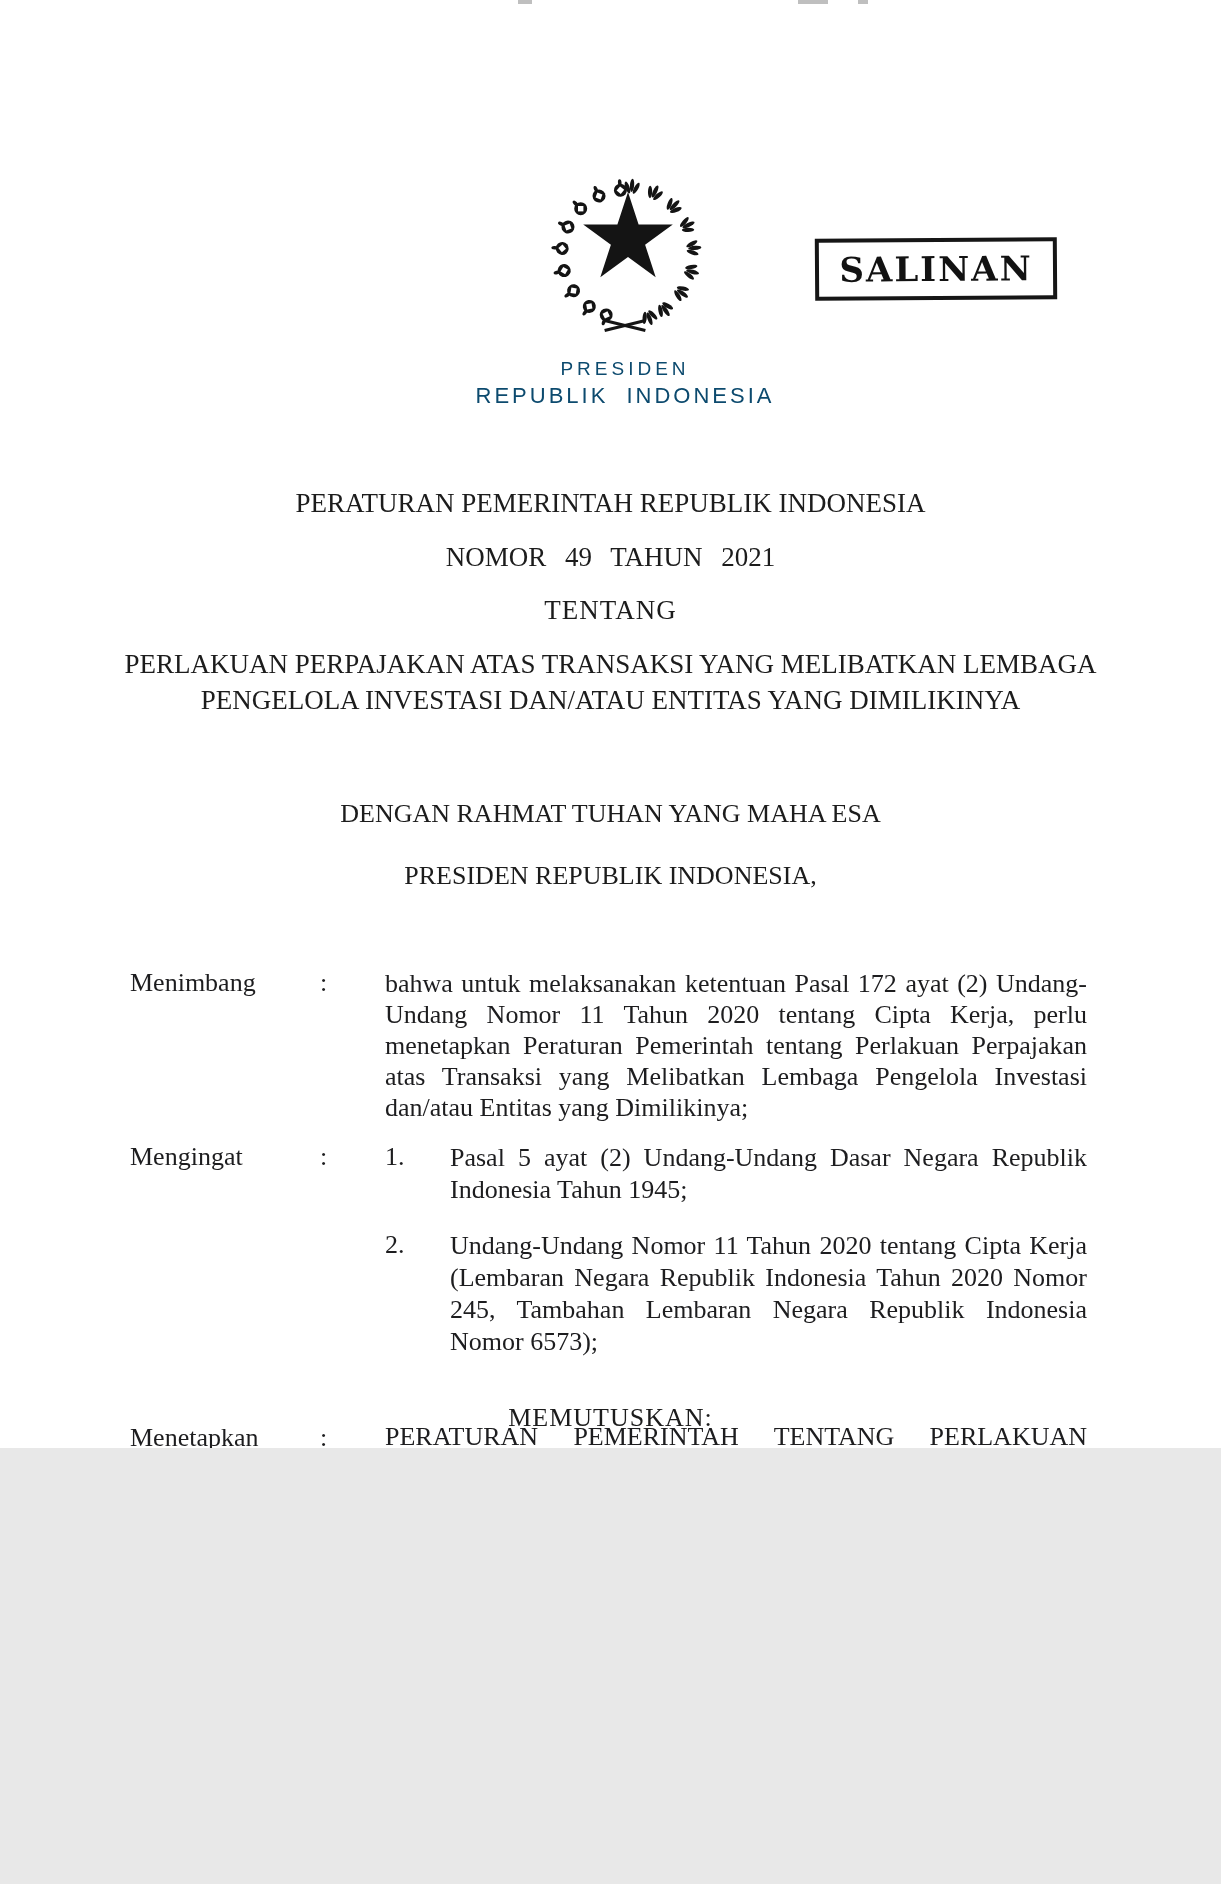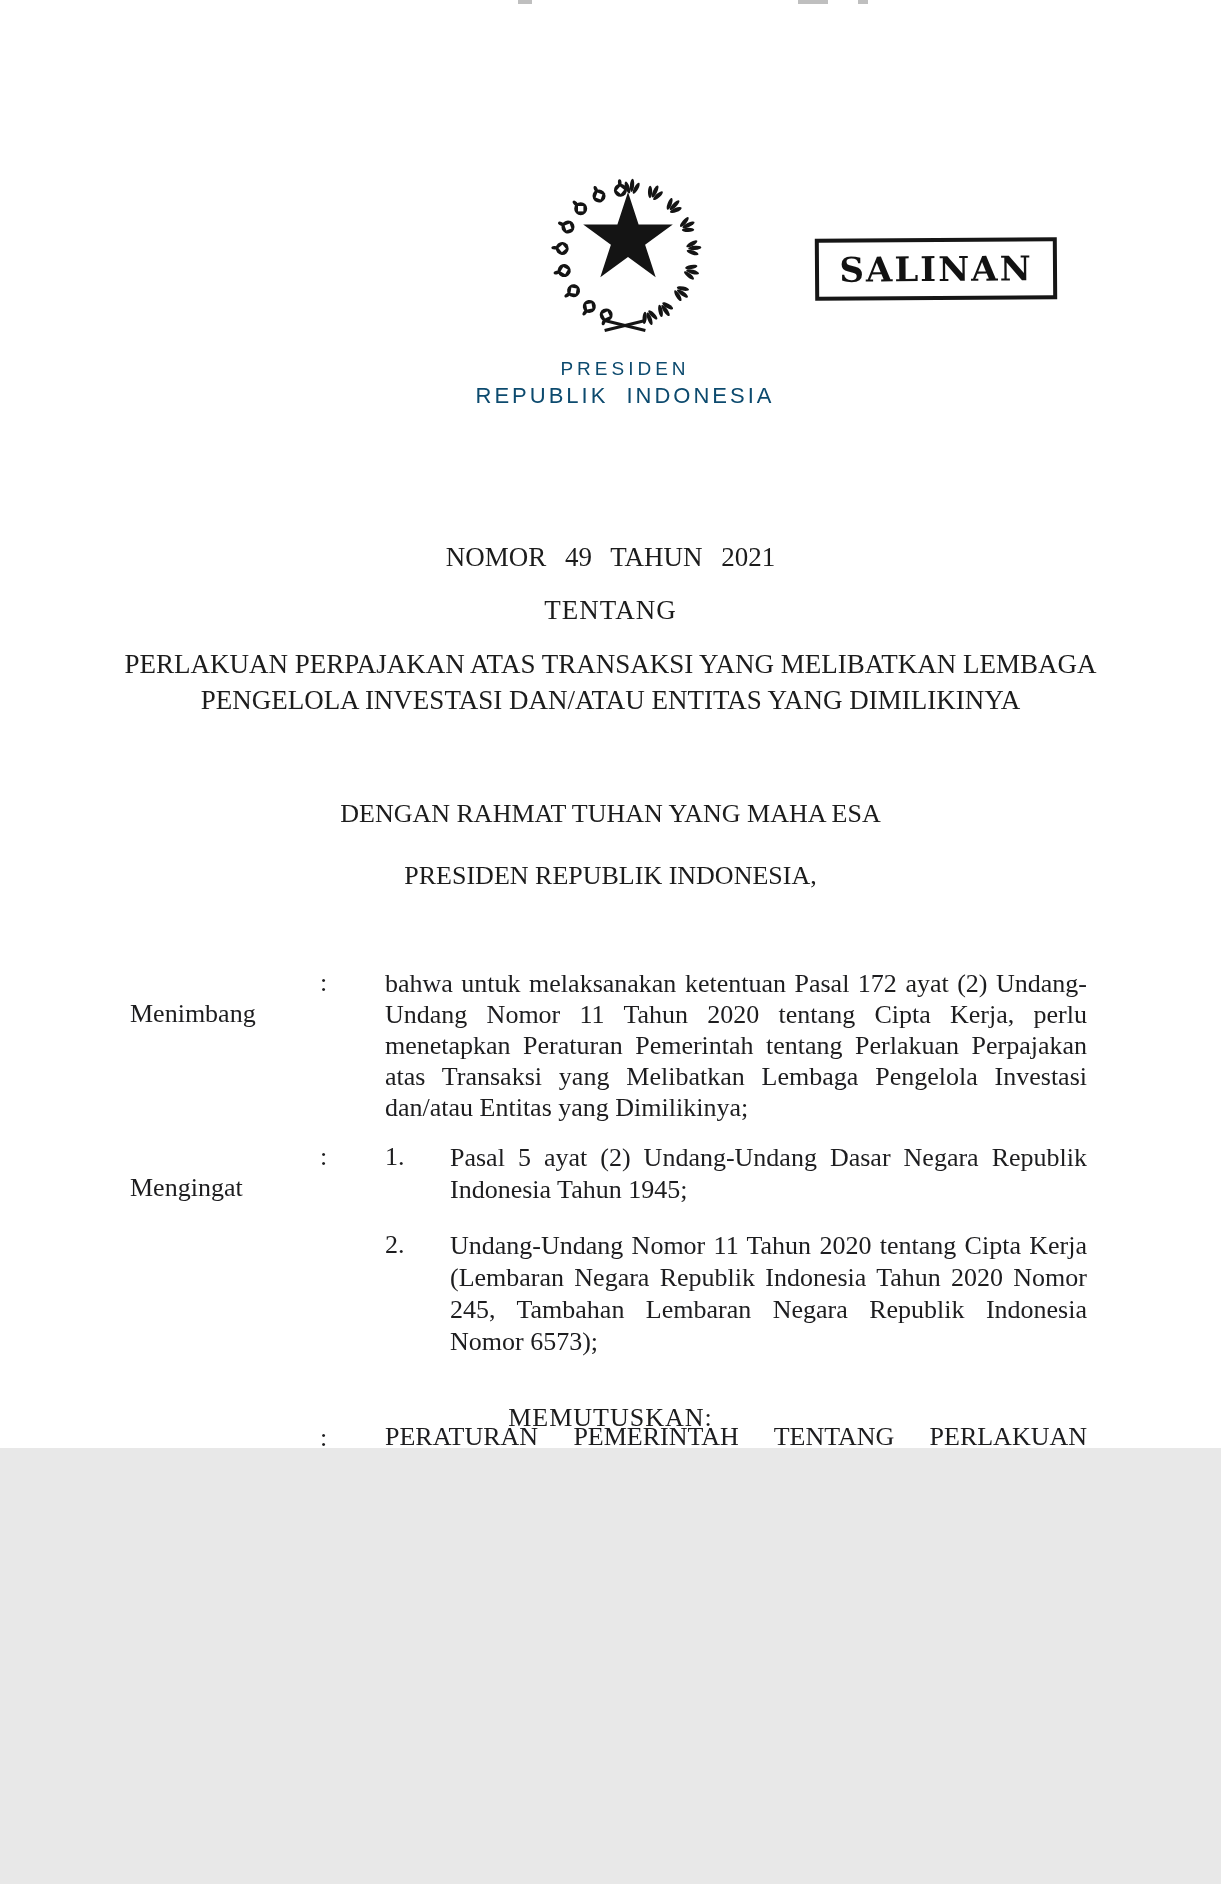--- a/index.html
+++ b/index.html
@@ -45,21 +45,21 @@
   .t2 { top: 541px; word-spacing: 12px; }
   .t3 { top: 594px; letter-spacing: 1px; }
   .t4 { top: 648px; }
   .t5 { top: 684px; }
   .inv { top: 797px; font-size: 26px; }
   .auth { top: 859px; font-size: 26px; }
   .memutuskan { top: 1385px; font-size: 26px; letter-spacing: 1px; margin-top: 16px; }
 
   
   .clause { position: absolute; left: 0; width: 1221px; font-size: 26px; }
-  .clause .label { position: absolute; left: 130px; top: 0; white-space: nowrap; margin-top: 31px; }
+  .clause .label { position: absolute; left: 130px; top: 0; white-space: nowrap; }
   .clause .colon { position: absolute; left: 320px; top: 0; }
   .clause .body  { position: absolute; left: 385px; top: 0; width: 702px;
                    text-align: justify; line-height: 31px; }
   .row-menimbang { top: 968px; }
   .row-mengingat { top: 1142px; }
   .row-menetapkan { top: 1423px; }
   .row-menetapkan .body { line-height: 28px; }
 
   .ref-item { position: absolute; left: 385px; width: 702px; display: flex; }
   .ref-item .num { width: 65px; flex: 0 0 65px; }
@@ -121,20 +121,21 @@
     <rect x="56" y="152" width="42" height="3" fill="#141414" transform="rotate(-14 77 153.5)"></rect>
   </svg>
 
   <div class="stamp-box">
     <span class="stamp-text">SALINAN</span>
   </div>
 
   <div class="letterhead lh1">PRESIDEN</div>
   <div class="letterhead lh2">REPUBLIK INDONESIA</div>
 
+  <div class="cline t1">PERATURAN PEMERINTAH REPUBLIK INDONESIA</div>
   <div class="cline t2">NOMOR 49 TAHUN 2021</div>
   <div class="cline t3">TENTANG</div>
   <div class="cline t4">PERLAKUAN PERPAJAKAN ATAS TRANSAKSI YANG MELIBATKAN LEMBAGA</div>
   <div class="cline t5">PENGELOLA INVESTASI DAN/ATAU ENTITAS YANG DIMILIKINYA</div>
 
   <div class="cline inv">DENGAN RAHMAT TUHAN YANG MAHA ESA</div>
   <div class="cline auth">PRESIDEN REPUBLIK INDONESIA,</div>
 
   <div class="clause row-menimbang">
     <span class="label">Menimbang</span>

